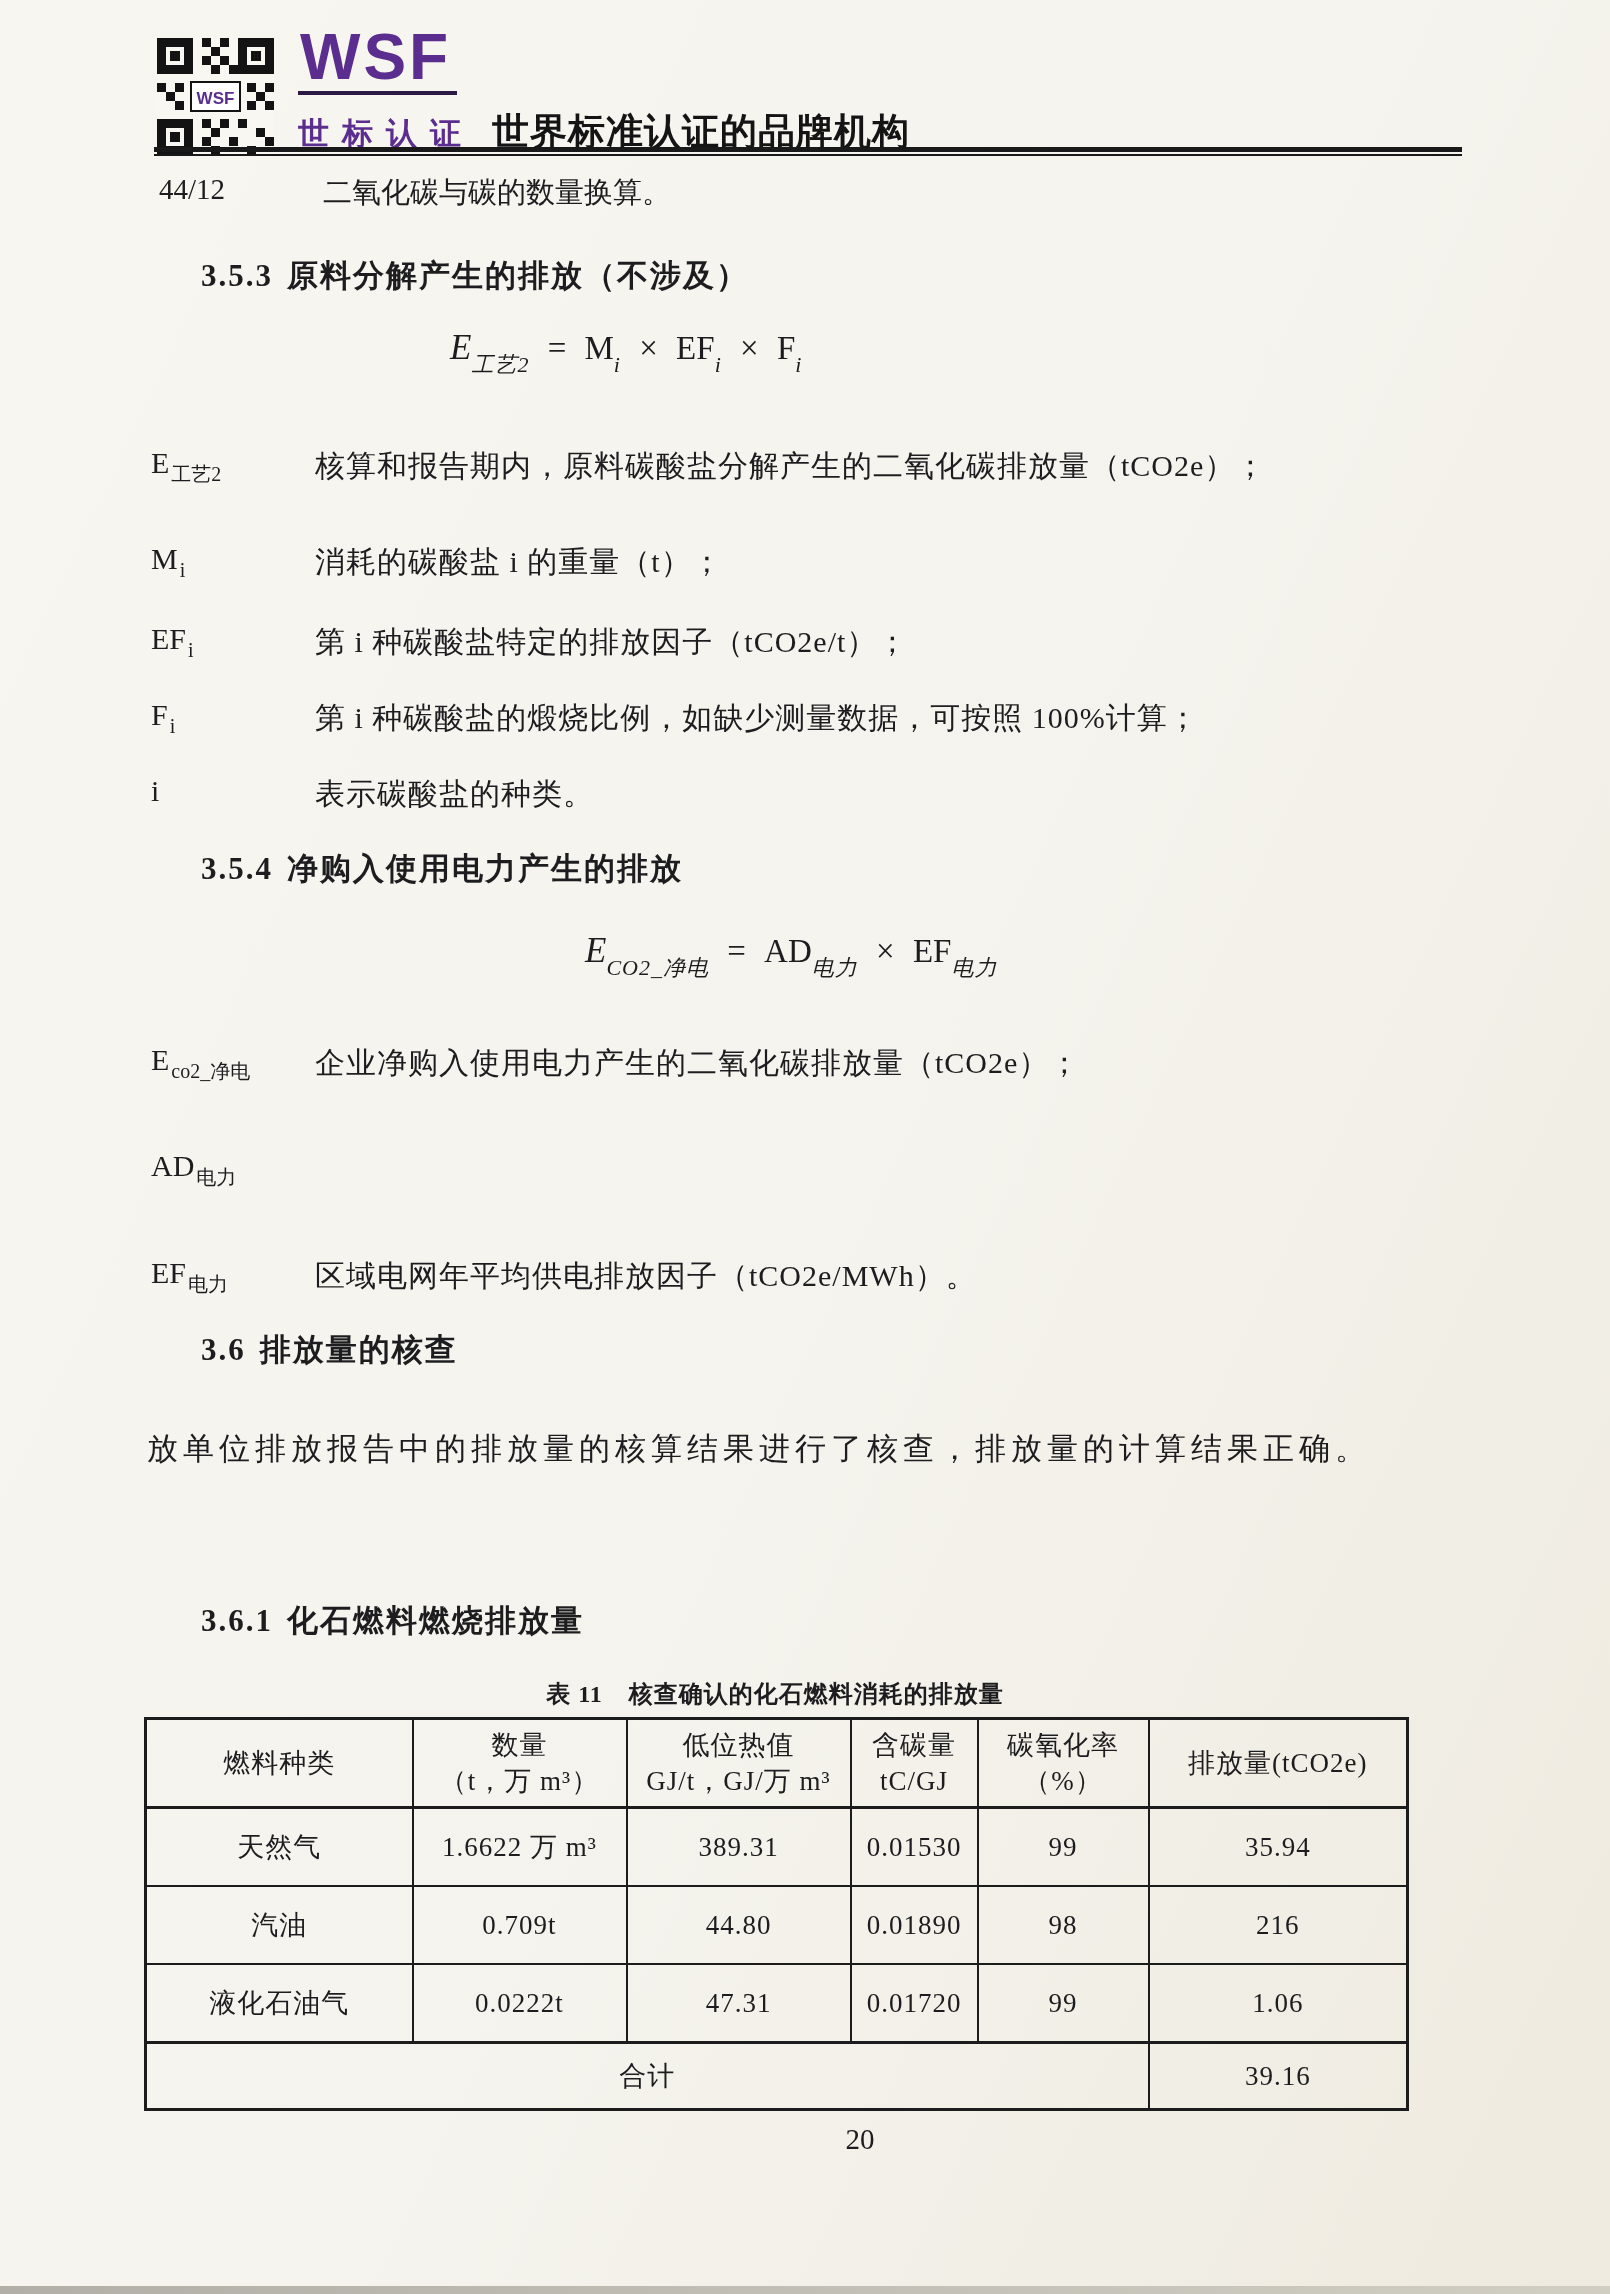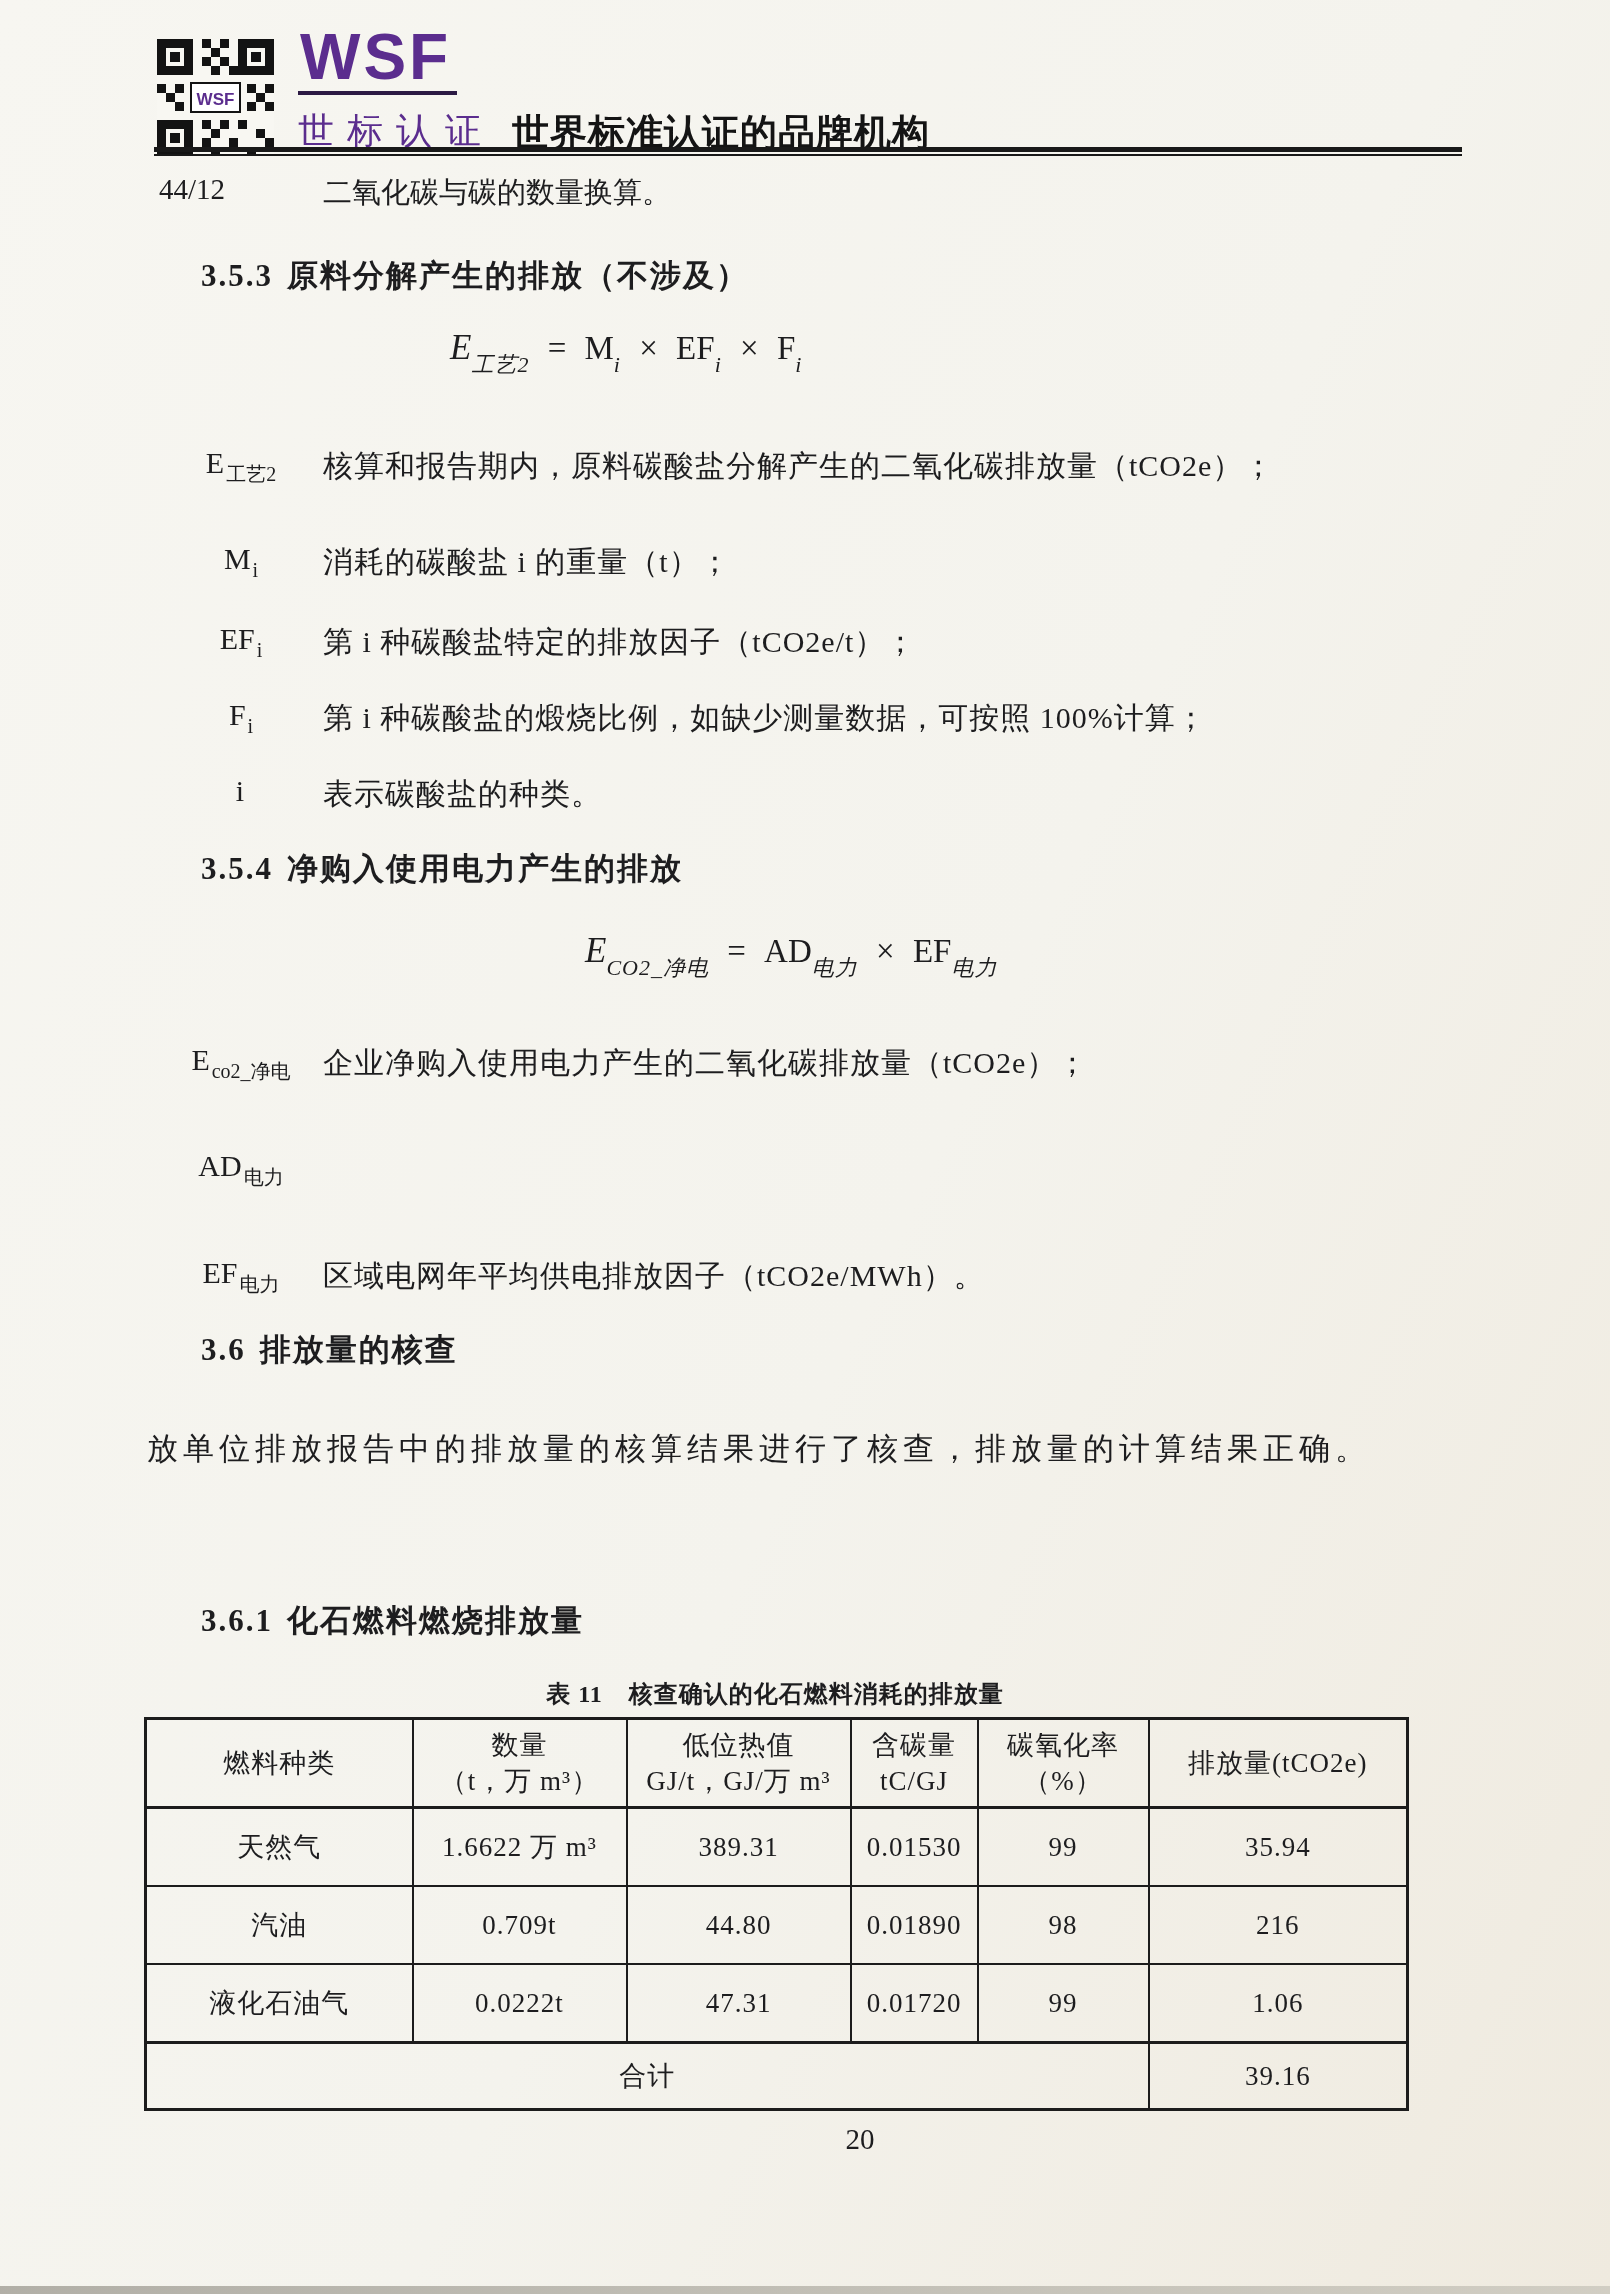--- a/index.html
+++ b/index.html
@@ -21,21 +21,21 @@
   .header { position:absolute; top:28px; left:157px; display:flex; align-items:flex-end; gap:24px; }
   .qr { display:block; }
   .logo-block { display:flex; flex-direction:column; align-items:flex-start; }
   .logo-wsf {
     font-family:"Liberation Sans","DejaVu Sans",sans-serif;
     font-weight:900; font-size:64px; line-height:.92; letter-spacing:3px;
     color:#5b2d8e; padding:0 6px 4px 2px; border-bottom:4px solid #2c1a44;
   }
   .logo-cn {
     font-family:"Liberation Sans","DejaVu Sans",sans-serif;
-    font-weight:400; font-size:36px; letter-spacing:13px; color:#5b2d8e; margin-top:12px;
+    font-weight:700; font-size:31px; letter-spacing:13px; color:#5b2d8e; margin-top:18px;
   }
   .tagline {
     font-family:"Liberation Sans","DejaVu Sans",sans-serif;
     font-weight:900; font-size:37px; color:#141414; margin:0 8px -2px -6px; letter-spacing:1px;
   }
   .header-rule {
     position:absolute; top:147px; left:154px; width:1308px; height:2px;
     border-top:5px solid #191919; border-bottom:2px solid #191919;
   }
 
@@ -44,21 +44,21 @@
   .note-term { width:164px; flex:0 0 164px; }
   .heading { position:absolute; left:201px; font-size:31px; font-weight:700; letter-spacing:2px; }
   .heading .ht { margin-left:14px; }
 
   .formula { position:absolute; font-size:33px; white-space:nowrap; }
   .formula .fb-i { font-style:italic; font-size:35px; }
   .formula .fsub { font-size:22px; vertical-align:-13px; letter-spacing:1px; }
   .formula .fsub.fi { font-style:italic; }
   .formula .fop { margin:0 10px; }
 
-  .def-row { position:absolute; left:159px; display:flex; font-size:30px;text-align:center; }
+  .def-row { position:absolute; left:151px; display:flex; font-size:30px; }
   .def-term { width:164px; flex:0 0 164px; white-space:nowrap; }
   .dsub { font-size:20px; vertical-align:-8px; margin-left:2px; }
   .def-desc { white-space:nowrap; letter-spacing:1px; }
 
   .para { position:absolute; left:147px; width:1315px; font-size:31px; line-height:84px; letter-spacing:5px; }
   .para .pl1 { text-indent:64px; }
 
   
   .tcaption { position:absolute; top:1678px; left:144px; width:1262px; text-align:center;
               font-size:24px; font-weight:700; letter-spacing:1px; }

